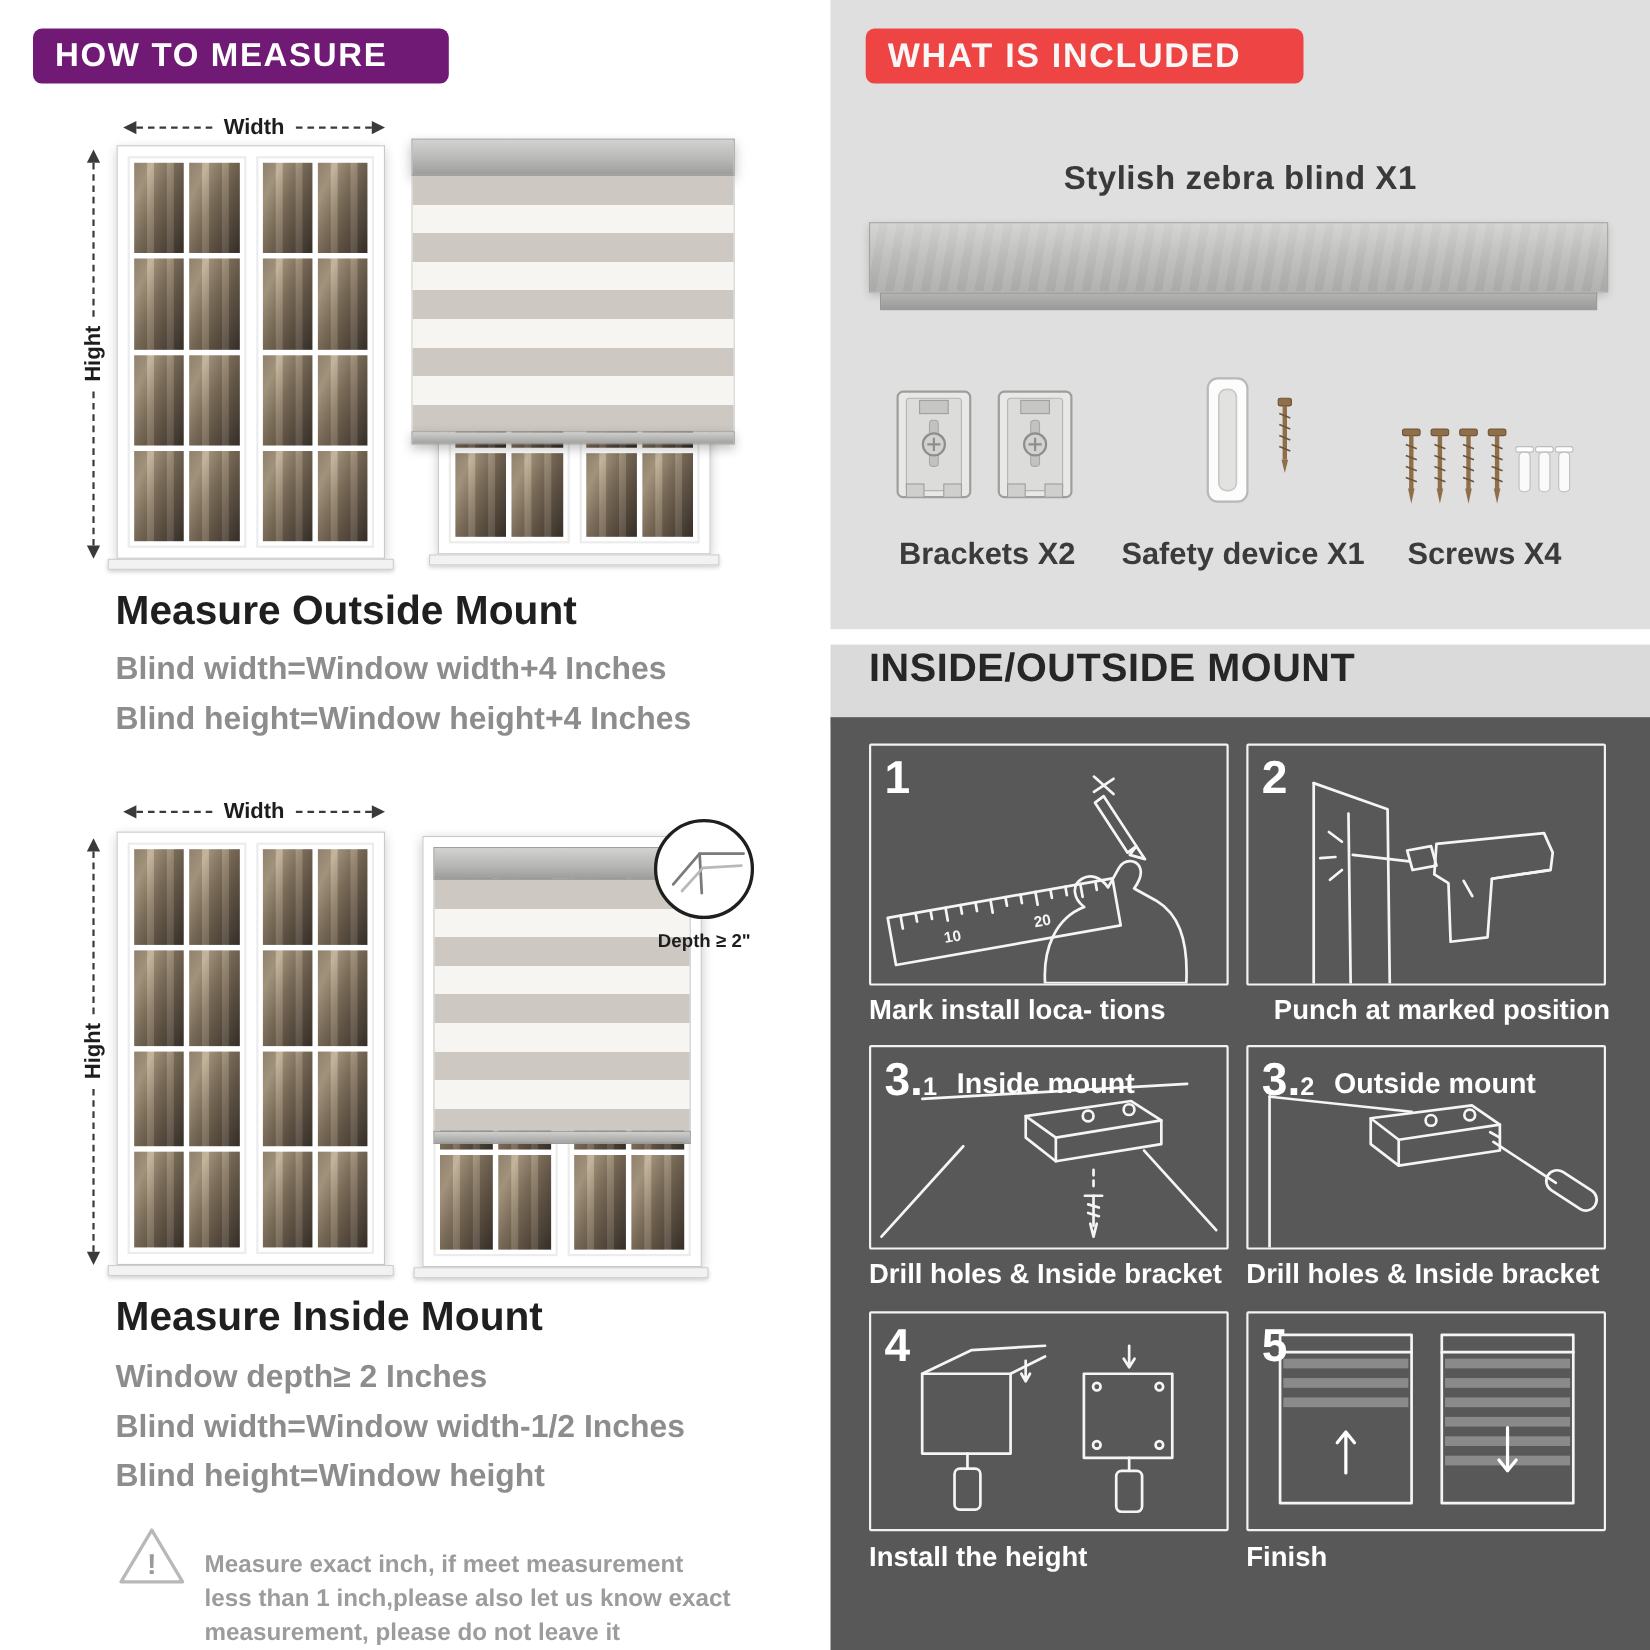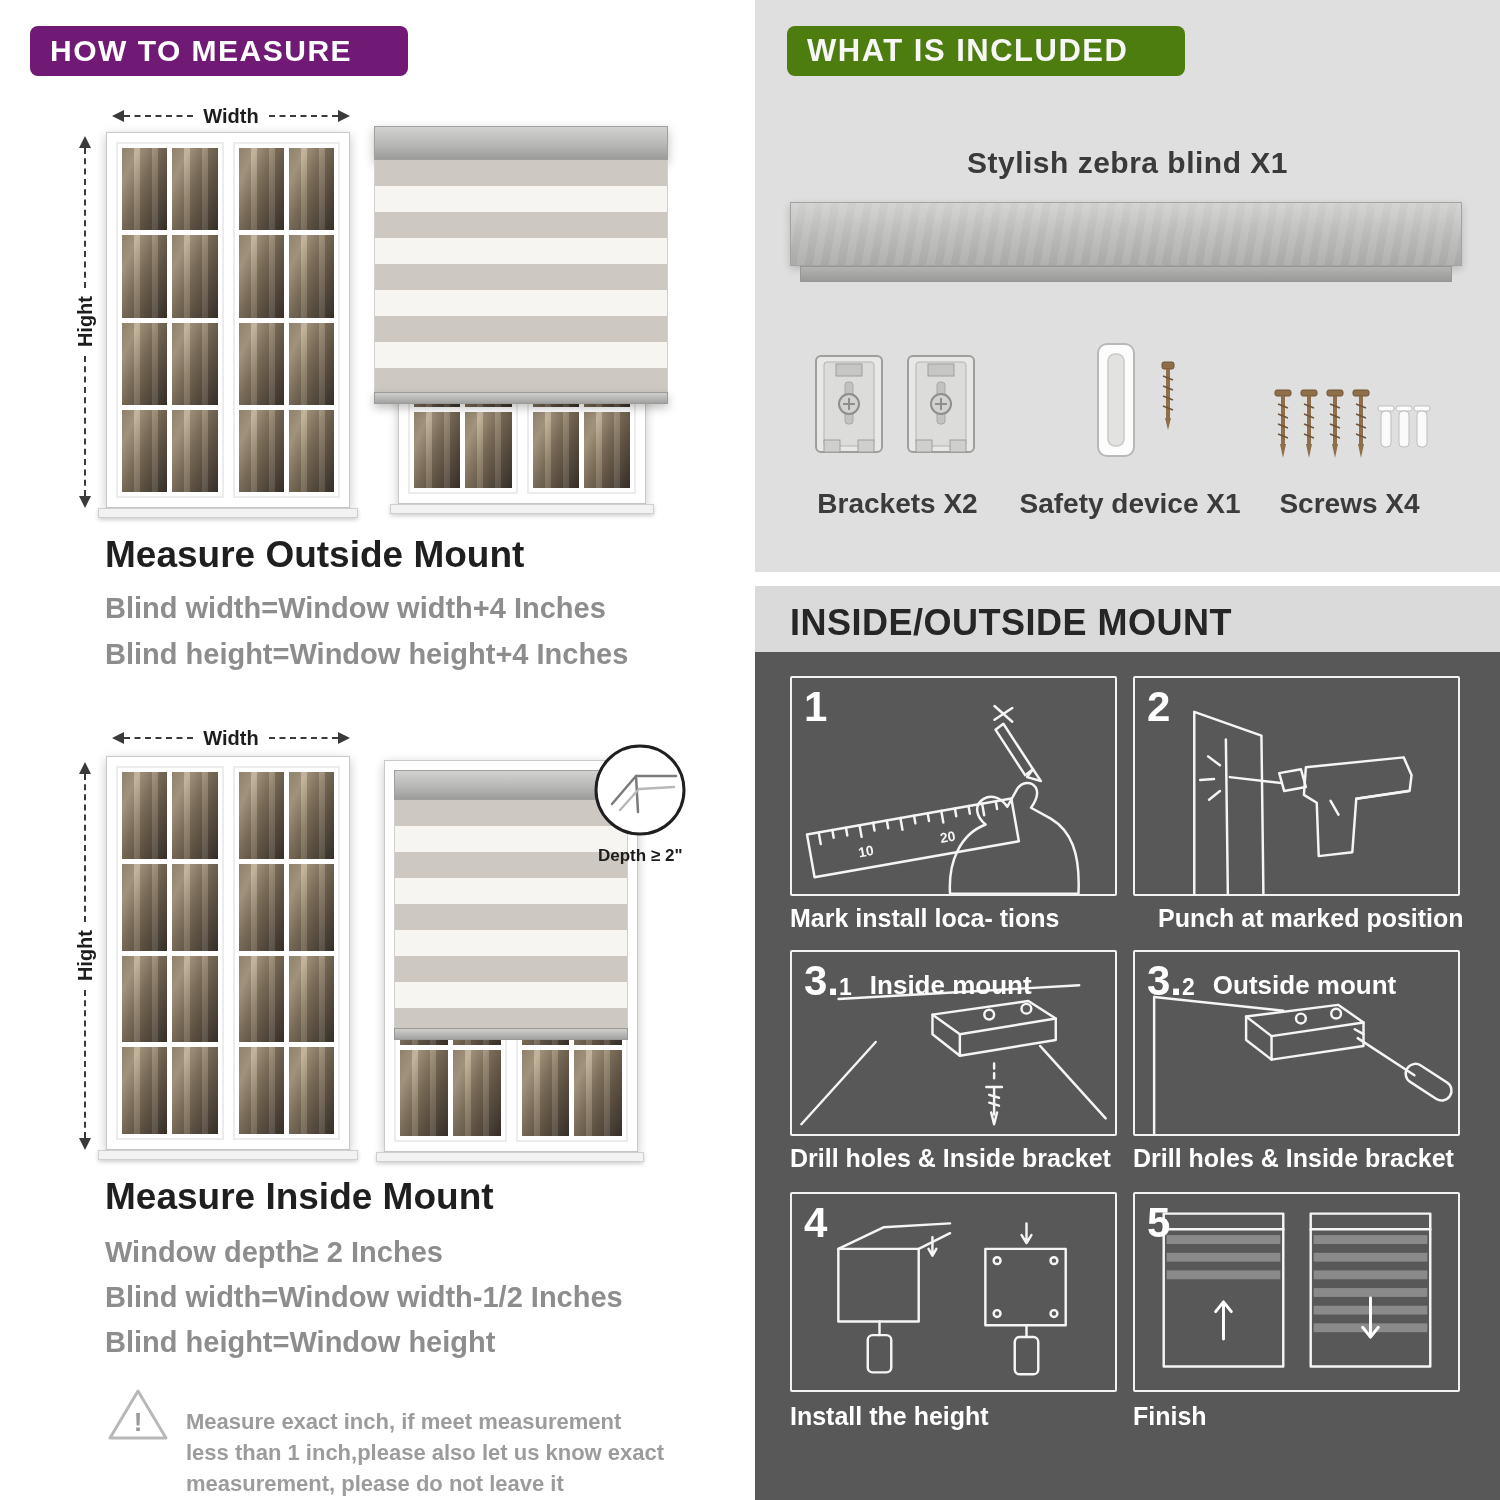--- a/index.html
+++ b/index.html
@@ -3,21 +3,21 @@
 <meta charset="utf-8">
 <style>
   html,body{margin:0;padding:0;background:#fff;}
   body{font-family:"Liberation Sans", sans-serif;}
   .canvas{position:relative;width:1500px;height:1500px;background:#ffffff;overflow:hidden;}
   .abs{position:absolute;box-sizing:border-box;}
 
   
   .banner{border-radius:8px;display:flex;align-items:center;padding:0 20px;font-weight:bold;letter-spacing:1.5px;}
   .banner-left{background:#701a75;color:#ffffff;font-size:30px;}
-  .banner-right{background:#4d7c0f;color:#f7f7f7;font-size:31px;}
+  .banner-right{background:#ef4444;color:#f7f7f7;font-size:31px;}
   .h-main{font-size:37px;font-weight:bold;color:#1f1f1f;}
   .g-line{font-size:29px;font-weight:bold;color:#8d8d8d;white-space:nowrap;}
 
   
   .window{background:#ffffff;border:1px solid #c9c9c9;box-shadow:0 3px 10px rgba(0,0,0,.22);
           padding:9px;display:grid;grid-template-columns:1fr 1fr;gap:9px;}
   .sash{border:2px solid #ececec;background:#ffffff;display:grid;
         grid-template-columns:1fr 1fr;grid-template-rows:repeat(4,1fr);gap:5px;padding:4px;}
   .pane{background:
      repeating-linear-gradient(90deg, rgba(25,20,15,.18) 0 12px, rgba(255,255,255,.07) 12px 18px),
@@ -303,21 +303,21 @@
       <use href="#an" x="118" y="18"></use>
       <use href="#an" x="136" y="18"></use>
       <use href="#an" x="154" y="18"></use>
     </svg>
   </div>
 
   <div class="abs item-label" style="left:800px;top:488px;width:195px;">Brackets X2</div>
   <div class="abs item-label" style="left:1015px;top:488px;width:230px;">Safety device X1</div>
   <div class="abs item-label" style="left:1262px;top:488px;width:175px;">Screws X4</div>
 
-  <div class="abs strip-bg" style="left:755px;top:586px;width:745px;height:74px;display:flex;align-items:center;">
+  <div class="abs strip-bg" style="left:755px;top:586px;width:745px;height:74px;display:flex;">
     <span class="mount-title" style="margin-left:35px;">INSIDE/OUTSIDE MOUNT</span>
   </div>
   <div class="abs dark-bg" style="left:755px;top:652px;width:745px;height:848px;"></div>
 
   <div class="abs panel" style="left:790px;top:676px;width:327px;height:220px;">
     <div class="numrow">
         <span class="num">1</span>
       </div>
     <svg viewBox="0 0 327 218" width="100%" height="100%">
       <g stroke="#f5f5f5" stroke-width="2.5" fill="none" stroke-linecap="round" stroke-linejoin="round">

